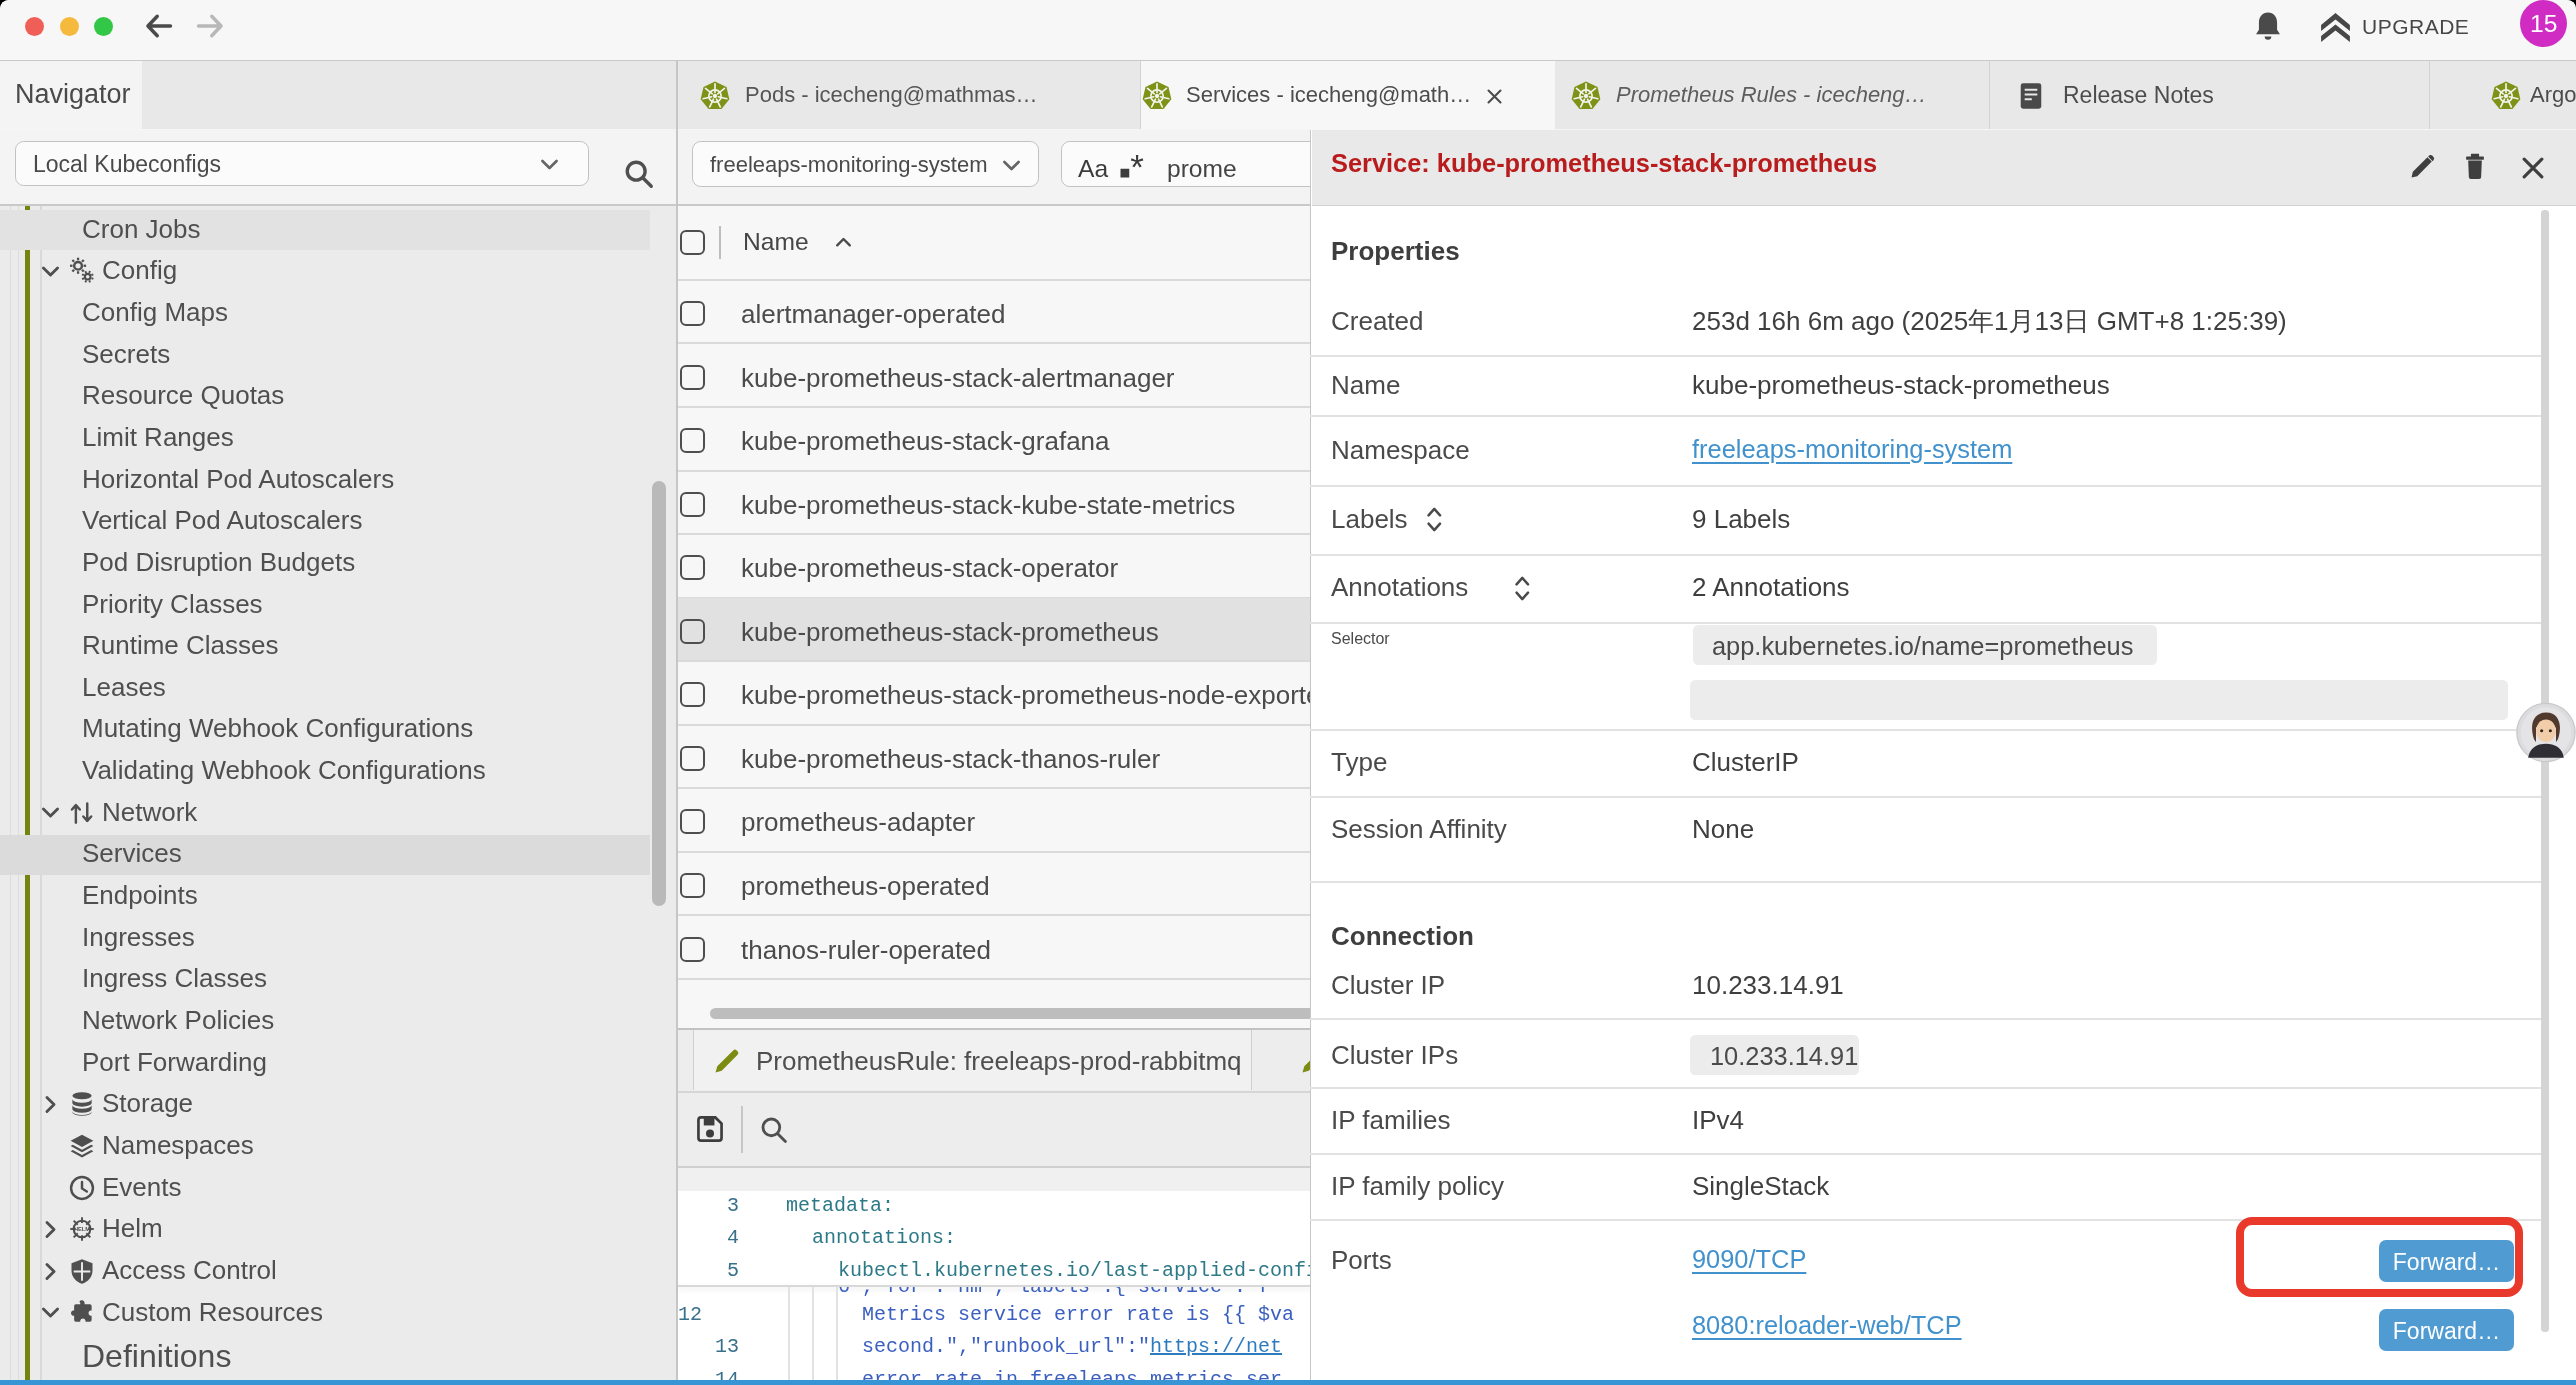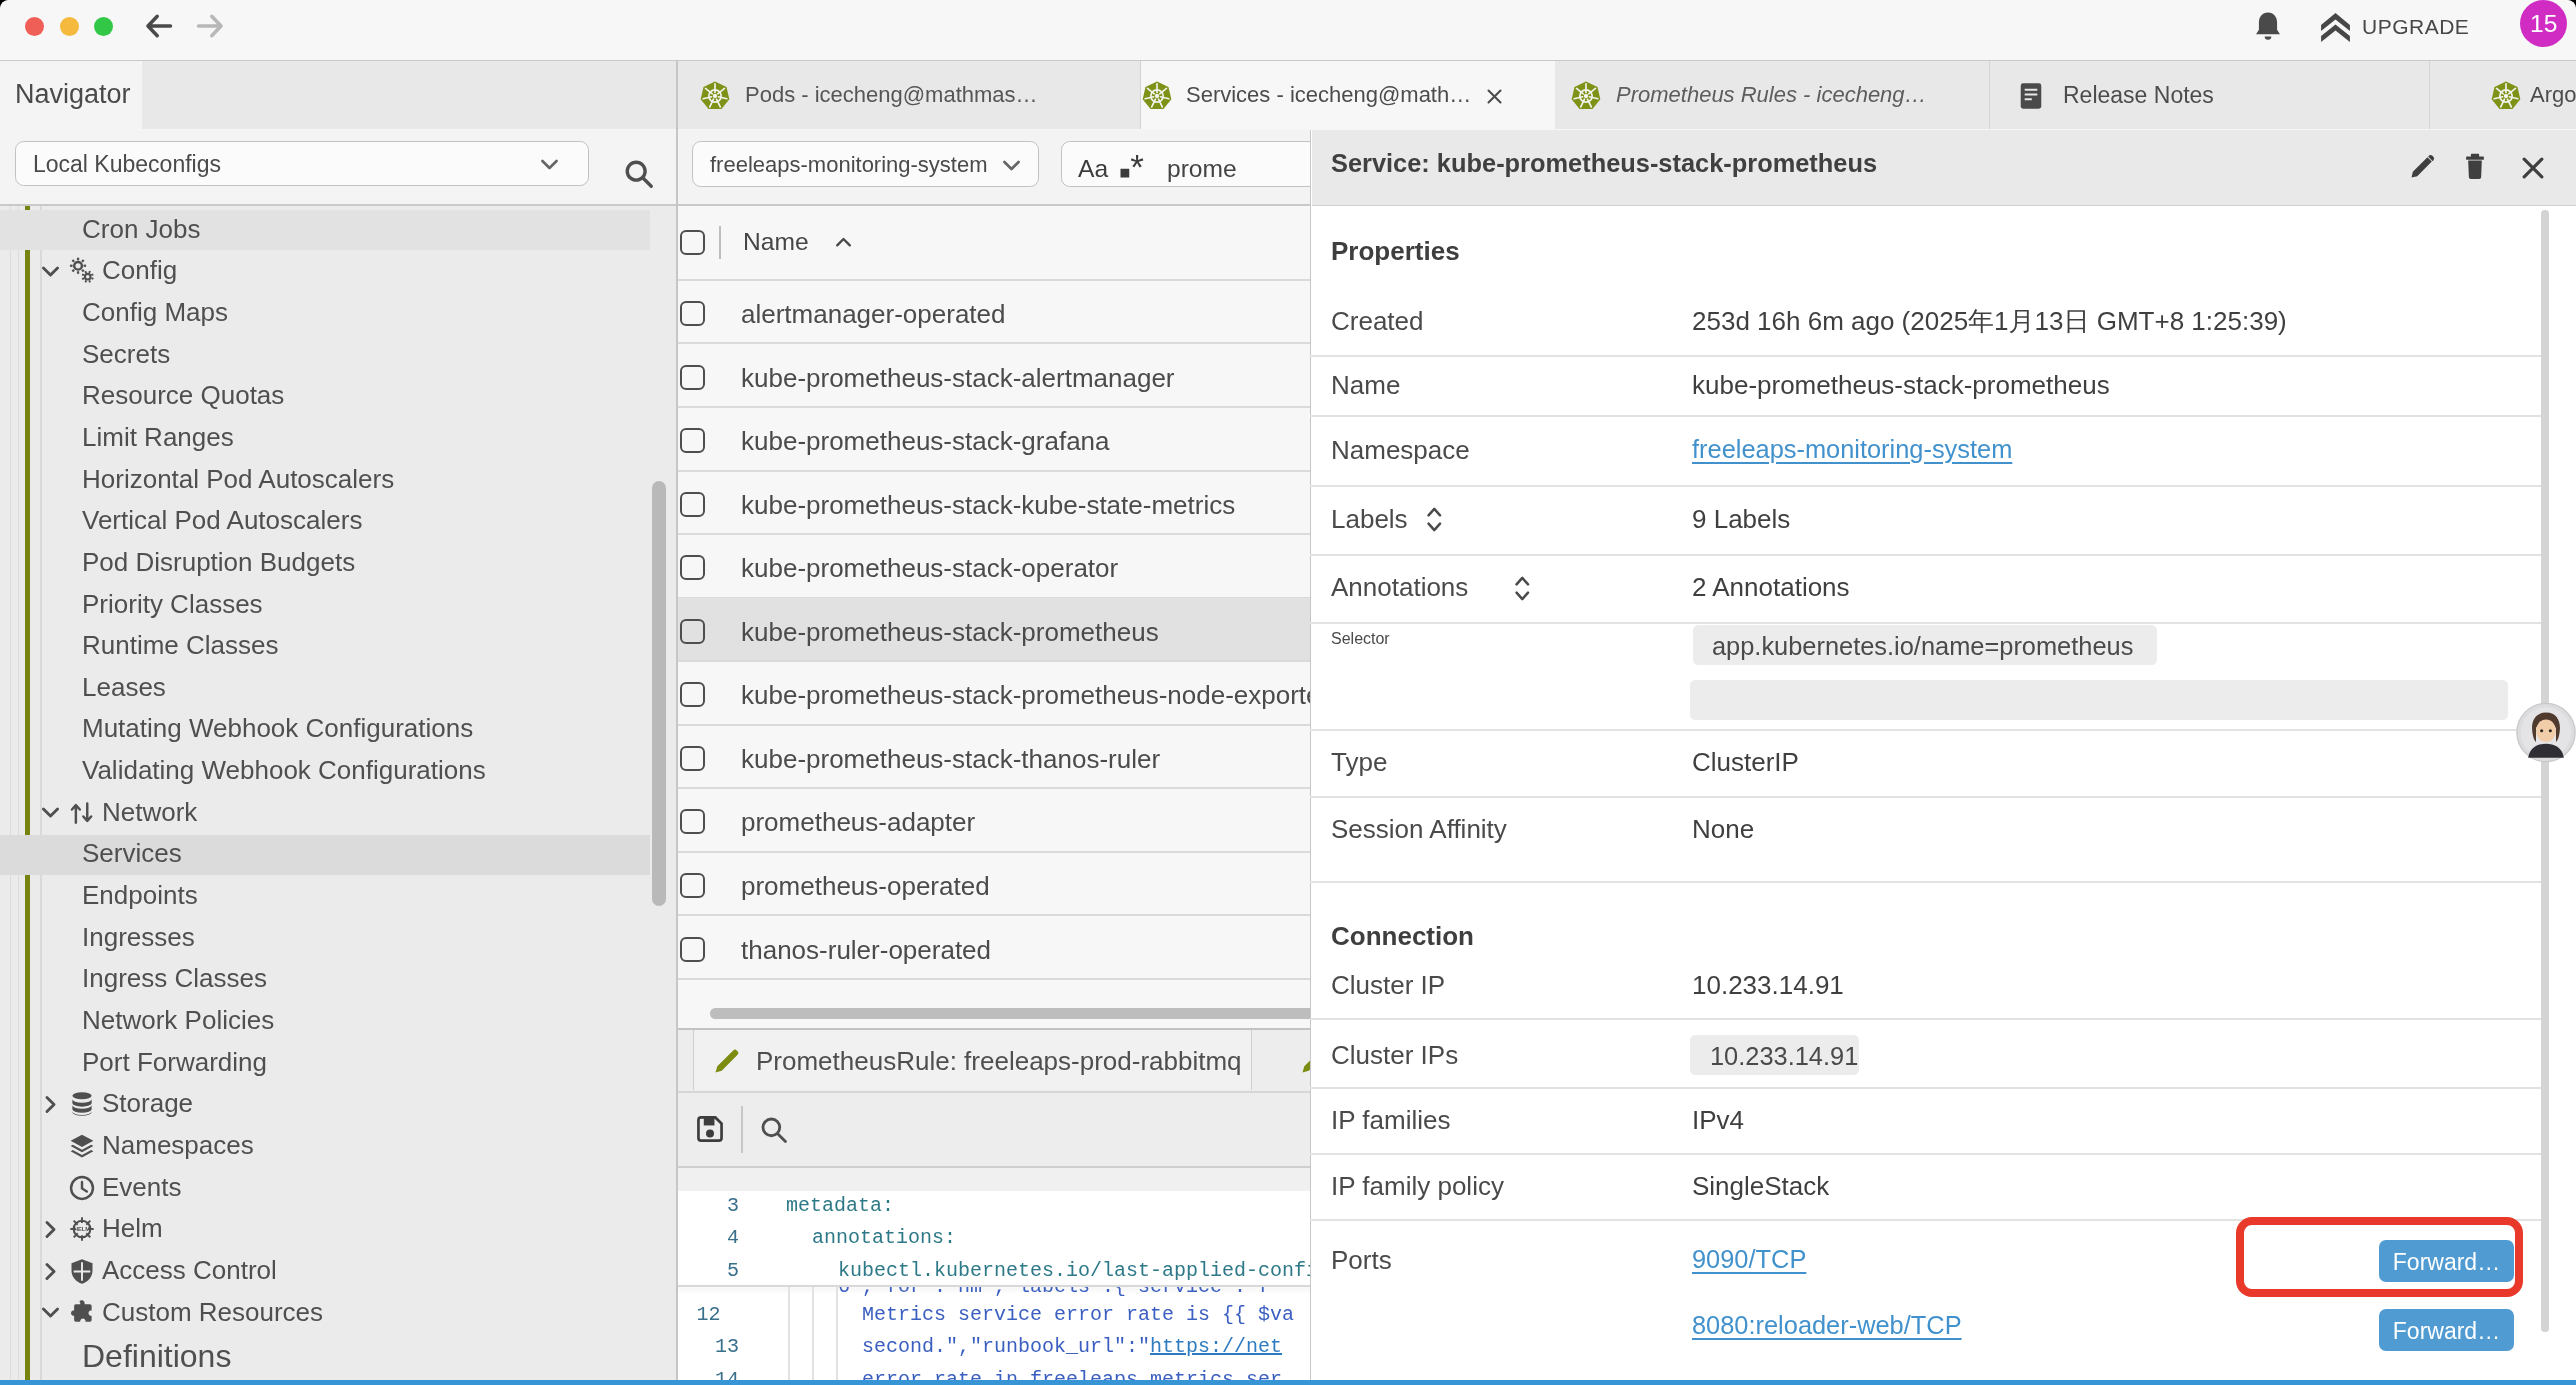--- a/index.html
+++ b/index.html
@@ -327,29 +327,29 @@
 <div class="abs txt" style="left:812px;top:1228px;font-size:20px;color:#2d7988;line-height:1;font-family:'Liberation Mono',monospace;">annotations:</div>
 <div class="abs" style="left:678px;top:1261px;width:61px;text-align:right;font-size:20px;color:#39708c;line-height:1;font-family:'Liberation Mono',monospace;">5</div>
 <div class="abs txt" style="left:838px;top:1261px;font-size:20px;color:#2d7988;line-height:1;font-family:'Liberation Mono',monospace;">kubectl.kubernetes.io/last-applied-configuration</div>
 <div class="abs" style="left:678px;top:1285px;width:1898px;height:1.8px;background:#d8d8d8;box-shadow:0 2.6px 5.3px rgba(0,0,0,0.10);"></div>
 <div class="abs" style="left:678px;top:1287px;width:632px;height:98px;overflow:hidden;">
       <div class="abs txt" style="left:160px;top:-10.5px;font-size:20px;color:#3a5fc0;line-height:1;font-family:'Liberation Mono',monospace;">6", for : hm", labels :{ service : f</div>
     </div>
 <div class="abs" style="left:788px;top:1287px;width:1.8px;height:93px;background:#e2e2e2;"></div>
 <div class="abs" style="left:812px;top:1287px;width:1.8px;height:93px;background:#e2e2e2;"></div>
 <div class="abs" style="left:836px;top:1287px;width:1.8px;height:93px;background:#e2e2e2;"></div>
-<div class="abs" style="left:678px;top:1305px;width:61px;text-align:center;font-size:20px;color:#39708c;line-height:1;font-family:'Liberation Mono',monospace;">12</div>
+<div class="abs" style="left:678px;top:1305px;width:61px;text-align:left;font-size:20px;color:#39708c;line-height:1;font-family:'Liberation Mono',monospace;">12</div>
 <div class="abs txt" style="left:862px;top:1305px;font-size:20px;color:#3a5fc0;line-height:1;font-family:'Liberation Mono',monospace;">Metrics service error rate is {{ $va</div>
 <div class="abs" style="left:678px;top:1337px;width:61px;text-align:right;font-size:20px;color:#39708c;line-height:1;font-family:'Liberation Mono',monospace;">13</div>
 <div class="abs txt" style="left:862px;top:1337px;font-size:20px;color:#3a5fc0;line-height:1;font-family:'Liberation Mono',monospace;">second.","runbook_url":"<span style="color:#2e7bc0;text-decoration:underline;">https://net</span></div>
 <div class="abs" style="left:678px;top:1370px;width:61px;text-align:right;font-size:20px;color:#39708c;line-height:1;font-family:'Liberation Mono',monospace;">14</div>
 <div class="abs txt" style="left:862px;top:1370px;font-size:20px;color:#3a5fc0;line-height:1;font-family:'Liberation Mono',monospace;">error rate in freeleaps metrics ser</div>
 <div class="abs" style="left:1310px;top:130px;width:1266px;height:1250px;background:#fff;border-left:1.8px solid #c6c6c6;box-sizing:border-box;"></div>
 <div class="abs" style="left:1312px;top:130px;width:1264px;height:76px;background:#e9e9e9;border-bottom:1.8px solid #d2d2d2;box-sizing:border-box;"></div>
-<div class="abs txt" style="left:1331px;top:151px;font-size:25.4px;color:#404040;font-weight:700;line-height:1;">Service: kube-prometheus-stack-prometheus</div>
+<div class="abs txt" style="left:1331px;top:151px;font-size:25.4px;color:#b91c1c;font-weight:700;line-height:1;">Service: kube-prometheus-stack-prometheus</div>
 <svg class="abs" style="left:2408px;top:151px" width="30" height="30" viewBox="0 0 34 34">
 <path d="M4 30 L5.5 23.5 L22 7 L27 12 L10.5 28.5 Z M23.5 5.5 a3 3 0 0 1 4.2 0 l1 1 a3 3 0 0 1 0 4.2 L28 11.5 L23 6.5 Z" fill="#3f3f3f"></path>
     </svg>
 <svg class="abs" style="left:2460px;top:151px" width="30" height="30" viewBox="0 0 44 44">
 <path d="M12 14 H32 L31 38 a3 3 0 0 1 -3 3 H16 a3 3 0 0 1 -3 -3 Z" fill="#3f3f3f"></path>
 <rect x="9" y="8" width="26" height="5" rx="1" fill="#3f3f3f"></rect>
 <rect x="16" y="4" width="12" height="5" rx="1" fill="#3f3f3f"></rect>
     </svg>
 <svg class="abs" style="left:2521px;top:156px" width="24" height="24" viewBox="0 0 38 38">
       <path d="M5 5 L33 33 M33 5 L5 33" stroke="#3f3f3f" stroke-width="5" stroke-linecap="round"></path>

